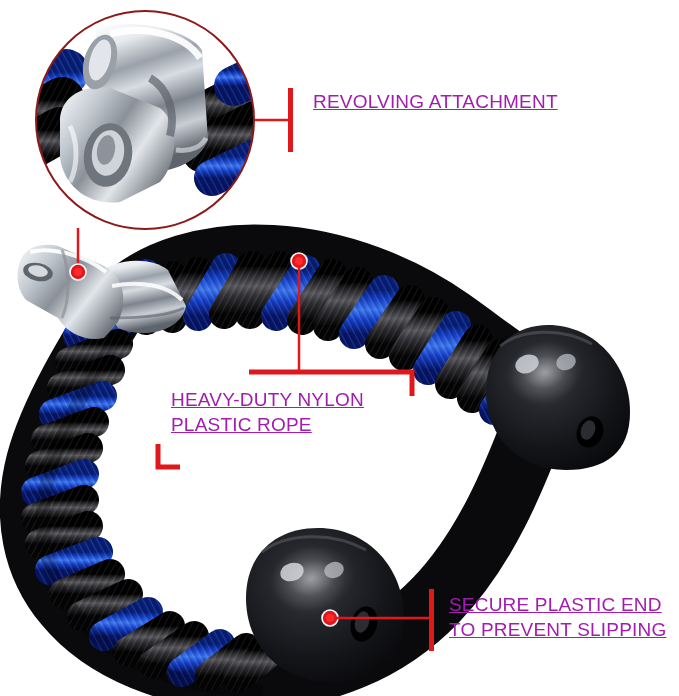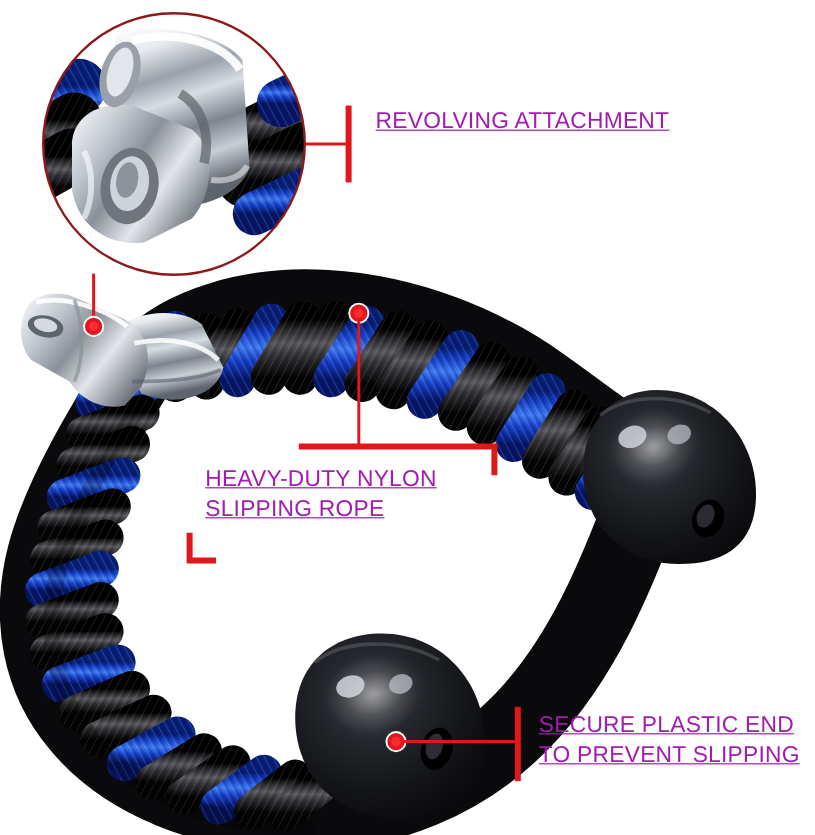--- a/index.html
+++ b/index.html
@@ -374,21 +374,21 @@
       <rect x="429" y="589" width="5" height="62" fill="#e0181b"></rect>
     </g>
   </svg>
 
   <div class="callout-text" id="label-attachment">
     <span class="ln">REVOLVING ATTACHMENT</span>
   </div>
 
   <div class="callout-text" id="label-rope">
     <span class="ln">HEAVY-DUTY NYLON</span>
-    <span class="ln">SLIPPING ROPE</span>
+    <span class="ln">PLASTIC ROPE</span>
   </div>
 
   <div class="callout-text" id="label-plastic">
     <span class="ln">SECURE PLASTIC END</span>
     <span class="ln">TO PREVENT SLIPPING</span>
   </div>
 
 </div>
 
 </body></html>

